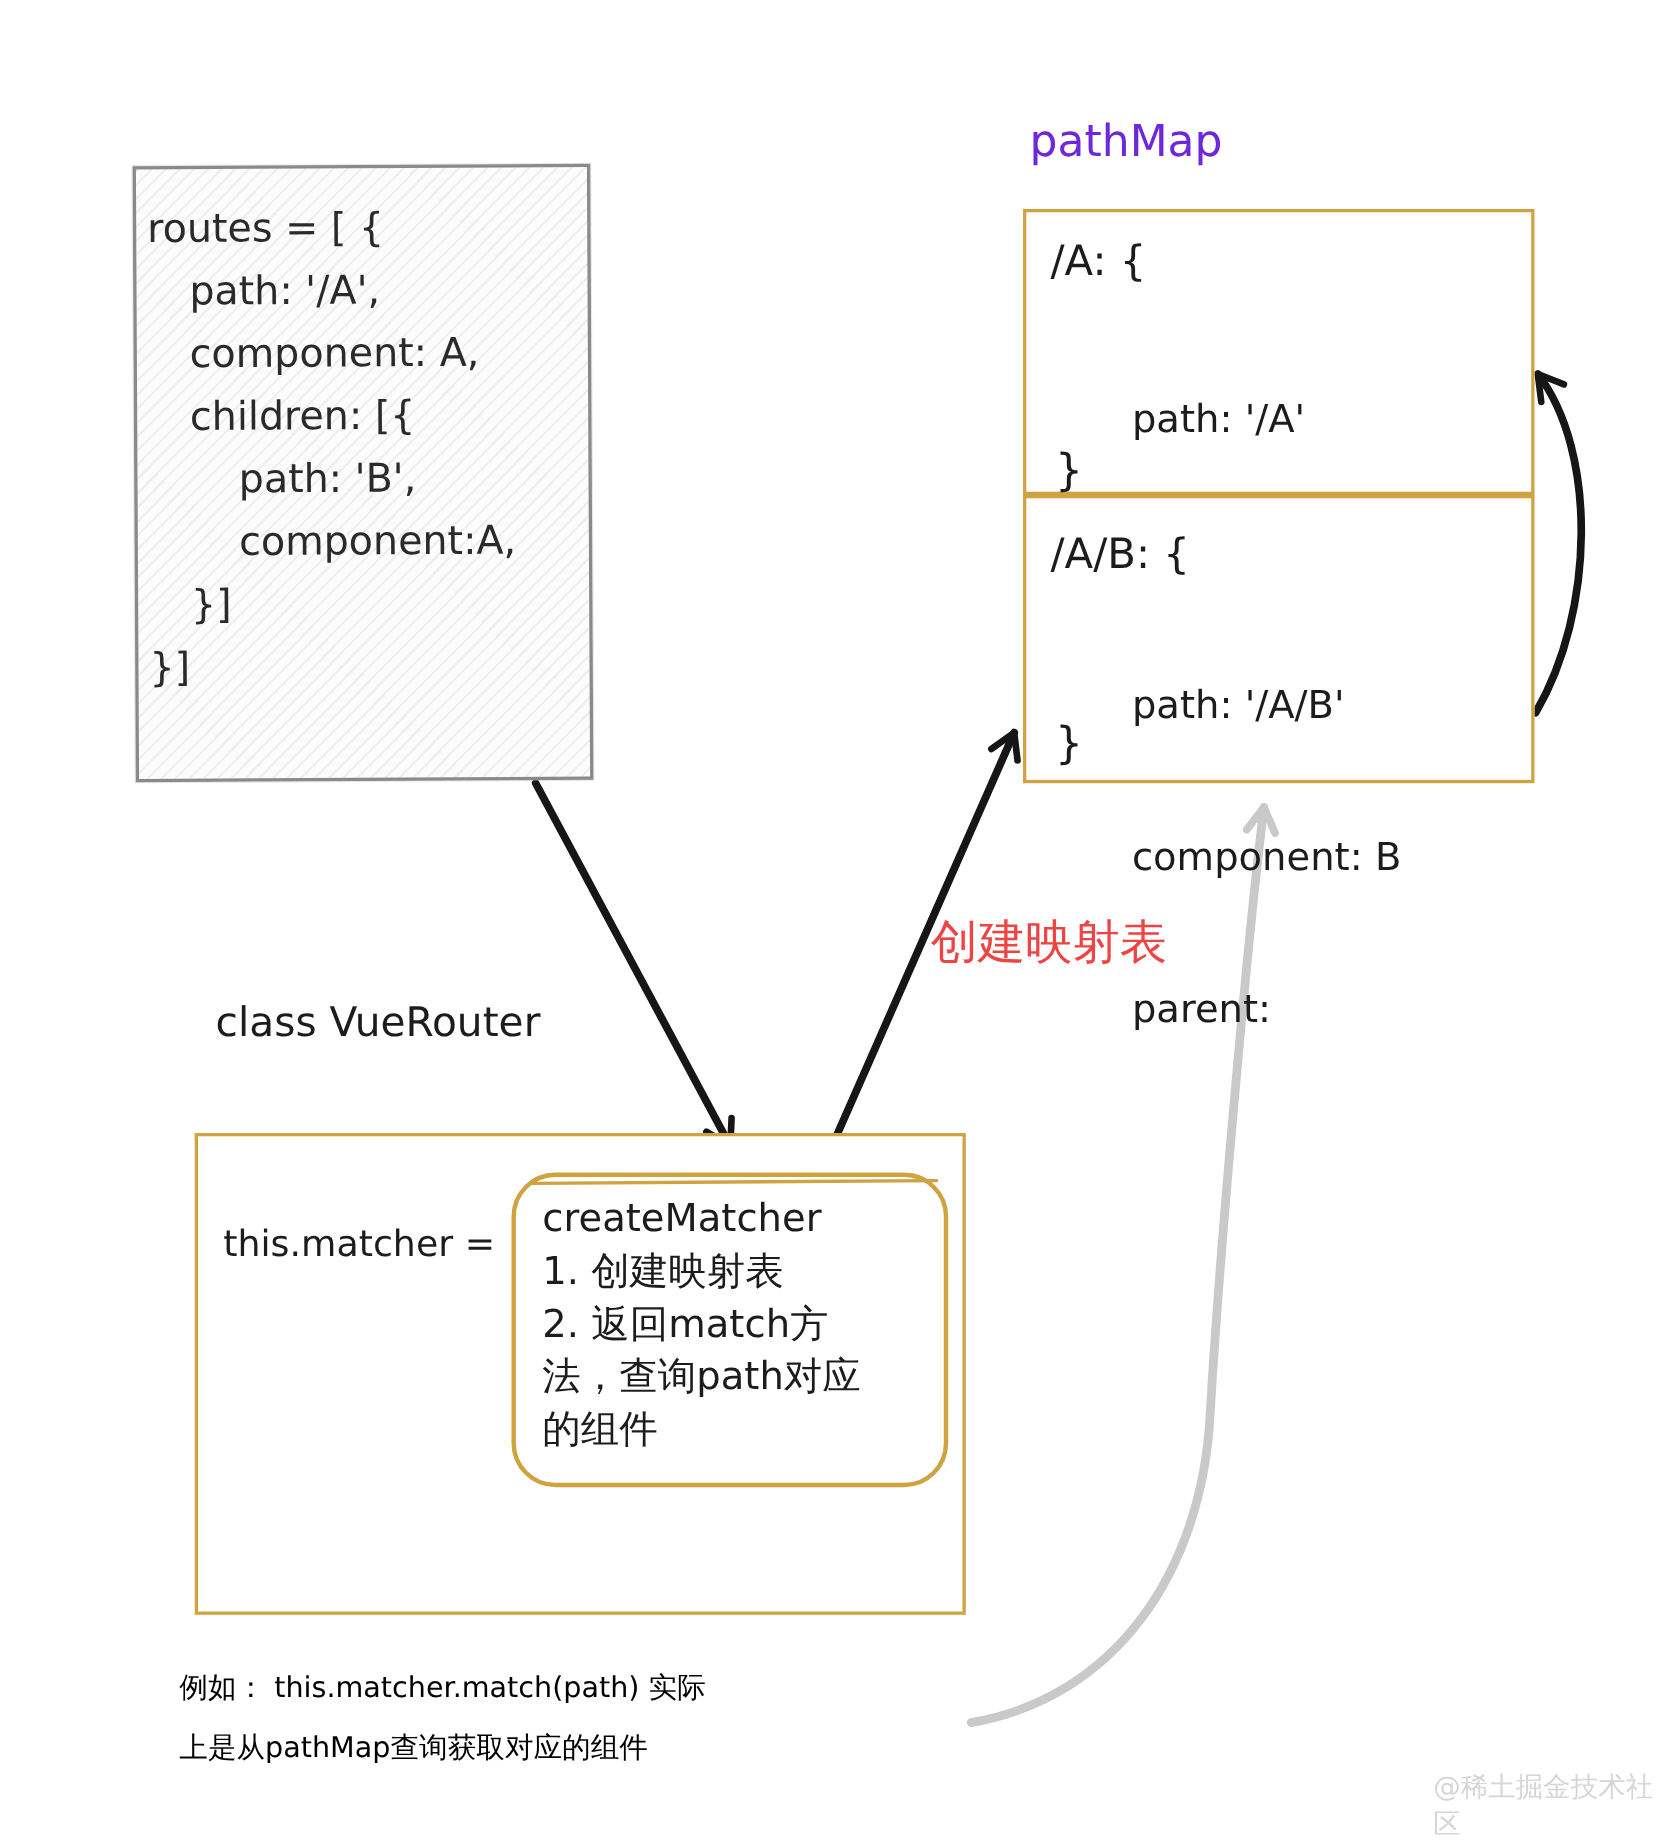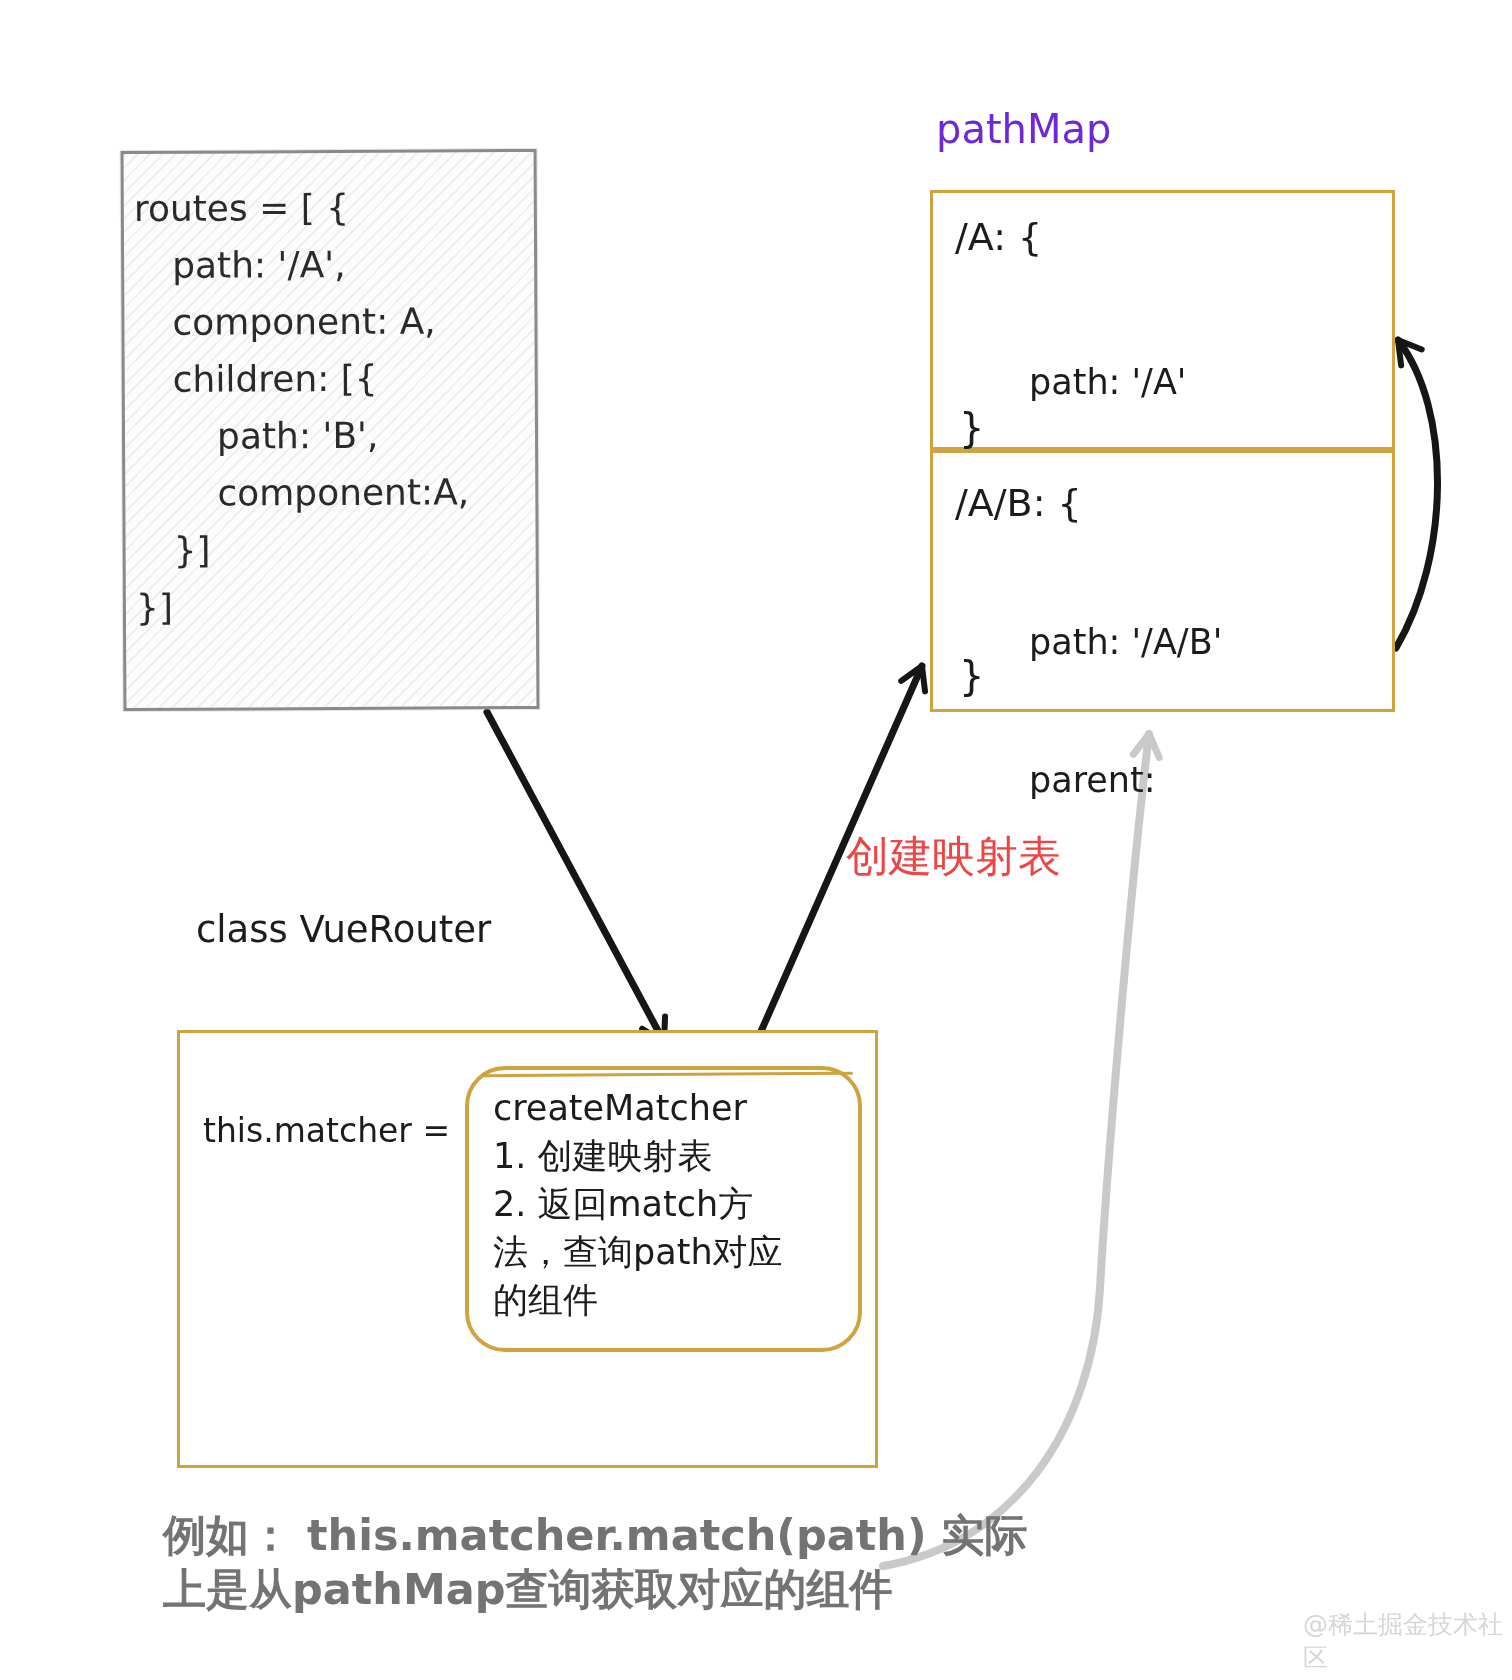--- a/index.html
+++ b/index.html
@@ -46,21 +46,21 @@
     position:absolute;left:285px;top:33px;width:397px;height:286px;
     box-sizing:border-box;border:4px solid #cfa440;border-radius:40px;
     padding:14px 10px 4px 24px;font-size:35px;line-height:48px;background:#fff;
   }
   .cm-box .topline{
     position:absolute;left:14px;top:3px;width:370px;height:3px;background:#cfa440;
     transform:rotate(-0.4deg);border-radius:2px;
   }
   
   .arrow-label{position:absolute;left:846px;top:828px;font-size:43px;color:#ef4444;text-align:right;}
-  .note{position:absolute;left:163px;top:1508px;font-size:43px;line-height:54px;color:#737373;font-weight:bold;}
+  .note{position:absolute;left:163px;top:1508px;font-size:26px;line-height:54px;color:#000000;}
   .watermark{position:absolute;left:1303px;top:1608px;font-size:25px;color:#d6d6d6;}
 
   
   .arrows{position:absolute;left:0;top:0;width:1512px;height:1680px;pointer-events:none;}
 </style>
 </head>
 <body>
 
 <div class="canvas">
 
@@ -101,20 +101,21 @@
       <div>component: A</div>
       <div>parent: null</div>
     </div>
     <div class="pm-close">}</div>
   </div>
 
   <div class="pm-box b2">
     <div class="pm-key">/A/B: {</div>
     <div class="pm-props">
       <div>path: '/A/B'</div>
+      <div>component: B</div>
       <div>parent:</div>
     </div>
     <div class="pm-close">}</div>
   </div>
 
   <div class="vr-label">class VueRouter</div>
 
   <div class="vr-box">
     <div class="vr-assign">this.matcher =</div>
     <div class="cm-box">

